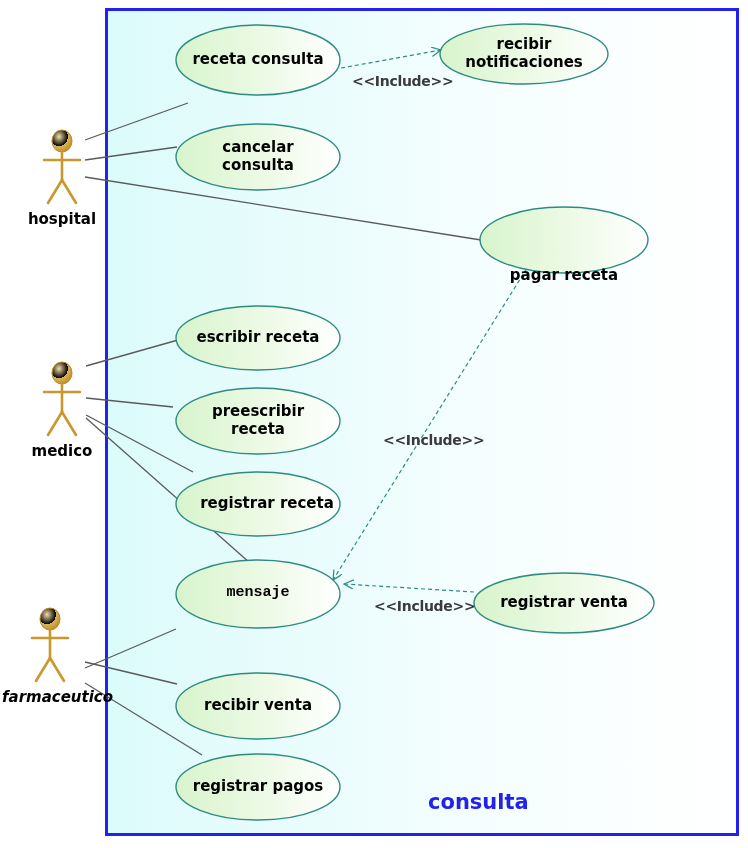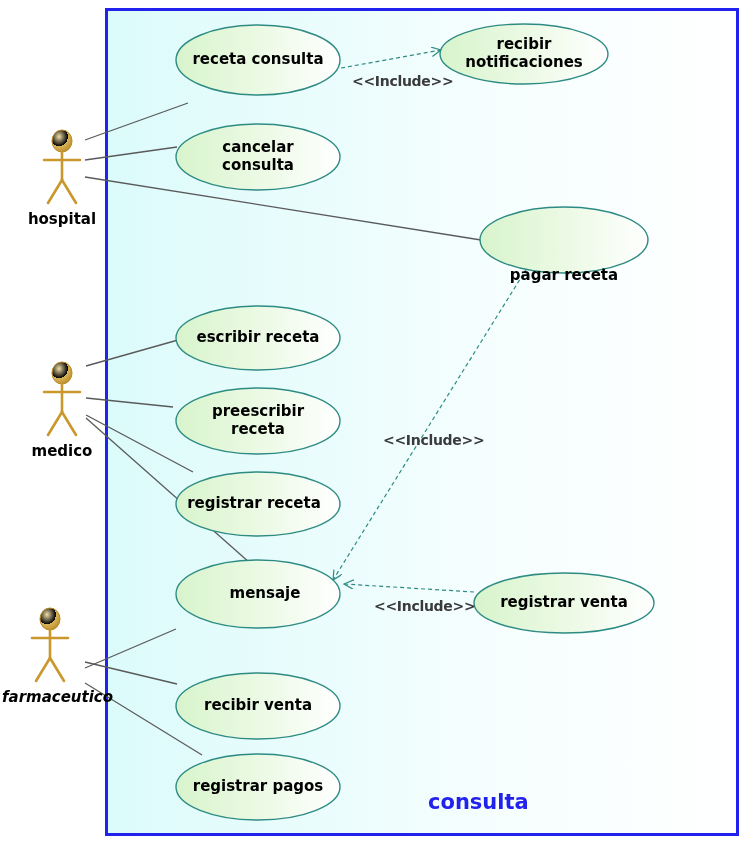--- a/index.html
+++ b/index.html
@@ -168,22 +168,22 @@
   <div id="uc-text-layer">
       <div class="uc-label" style="left: 176px; width: 164px; top: 50px;">receta consulta</div>
       <div class="uc-label" style="left: 440px; width: 168px; top: 35px;">recibir
 notificaciones</div>
       <div class="uc-label" style="left: 176px; width: 164px; top: 138px;">cancelar
 consulta</div>
       <div class="uc-label" style="left: 480px; width: 168px; top: 230px; margin-top: 36px;">pagar receta</div>
       <div class="uc-label" style="left: 176px; width: 164px; top: 328px;">escribir receta</div>
       <div class="uc-label" style="left: 176px; width: 164px; top: 402px;">preescribir
 receta</div>
-      <div class="uc-label" style="left: 172px; width: 164px; top: 494px;">registrar receta</div>
-      <div class="uc-label" style="left: 183px; width: 164px; top: 584px;">mensaje</div>
+      <div class="uc-label" style="left: 185px; width: 164px; top: 494px;">registrar receta</div>
+      <div class="uc-label" style="left: 176px; width: 164px; top: 584px; font-family: Liberation Mono, monospace;">mensaje</div>
       <div class="uc-label" style="left: 474px; width: 180px; top: 593px;">registrar venta</div>
       <div class="uc-label" style="left: 176px; width: 164px; top: 696px;">recibir venta</div>
       <div class="uc-label" style="left: 176px; width: 164px; top: 777px;">registrar pagos</div>
     </div>
   <div id="actor-text-layer">
       <div class="actor" style="left: 14px; top: 208px;">
         <div class="actor-label">hospital</div>
       </div>
       <div class="actor" style="left: 14px; top: 440px;">
         <div class="actor-label">medico</div>

